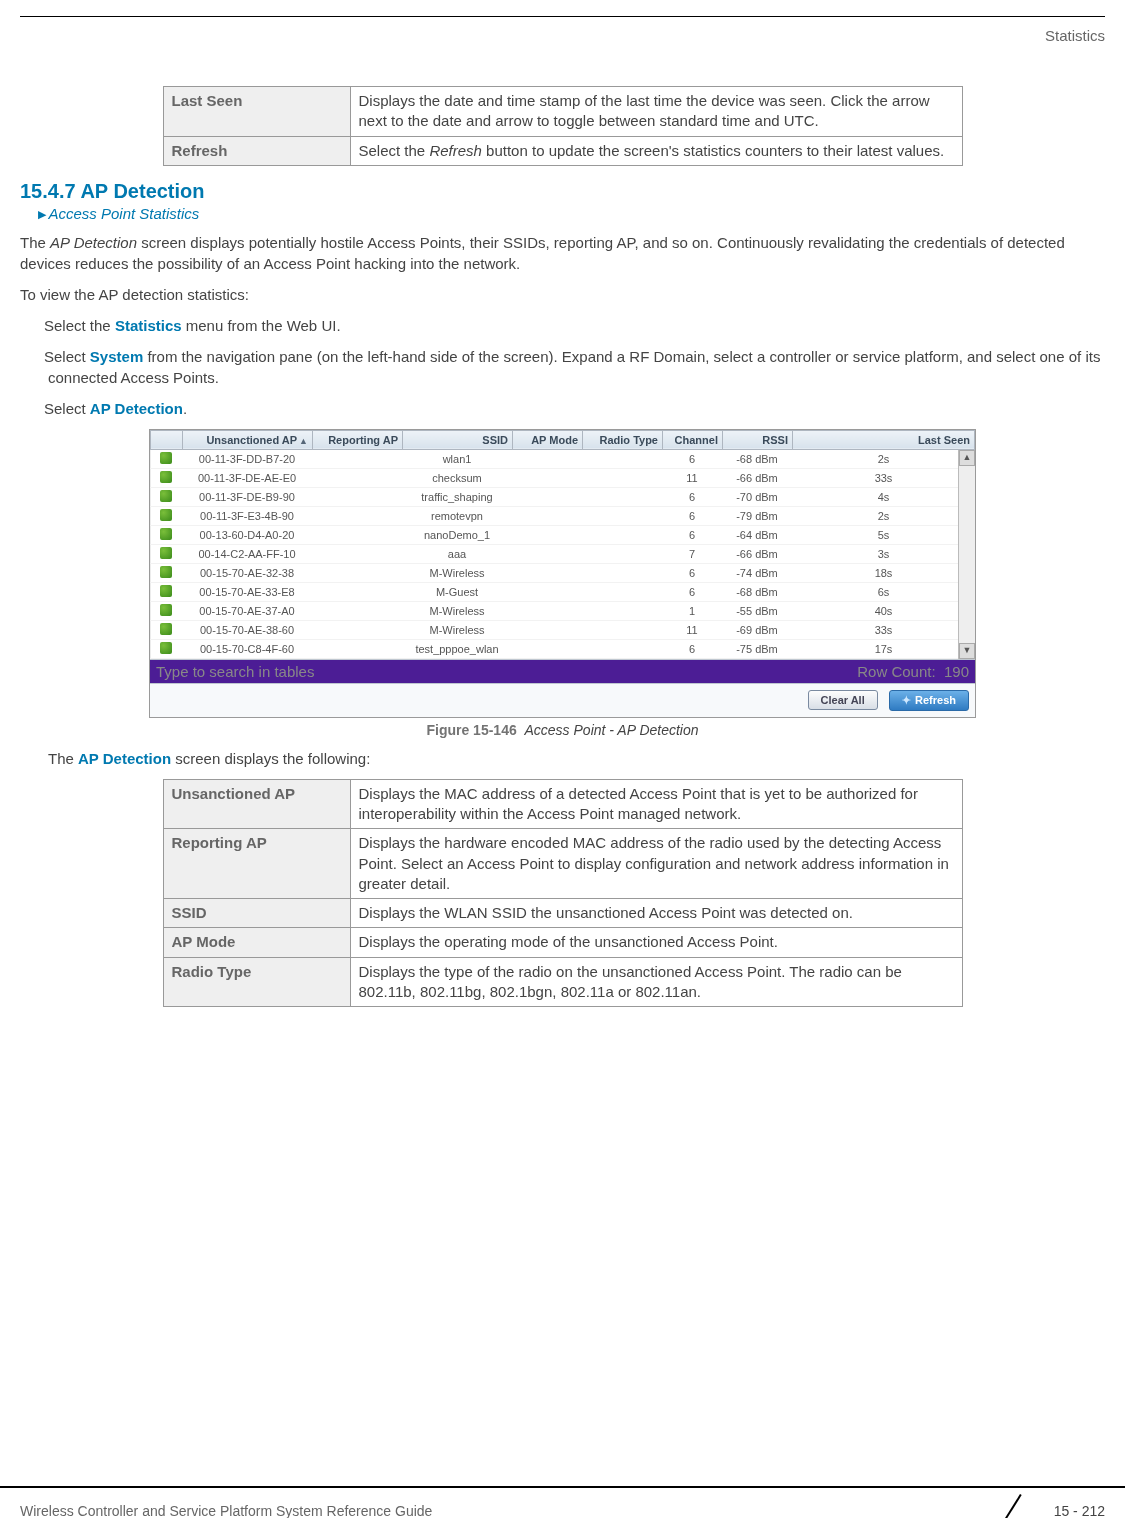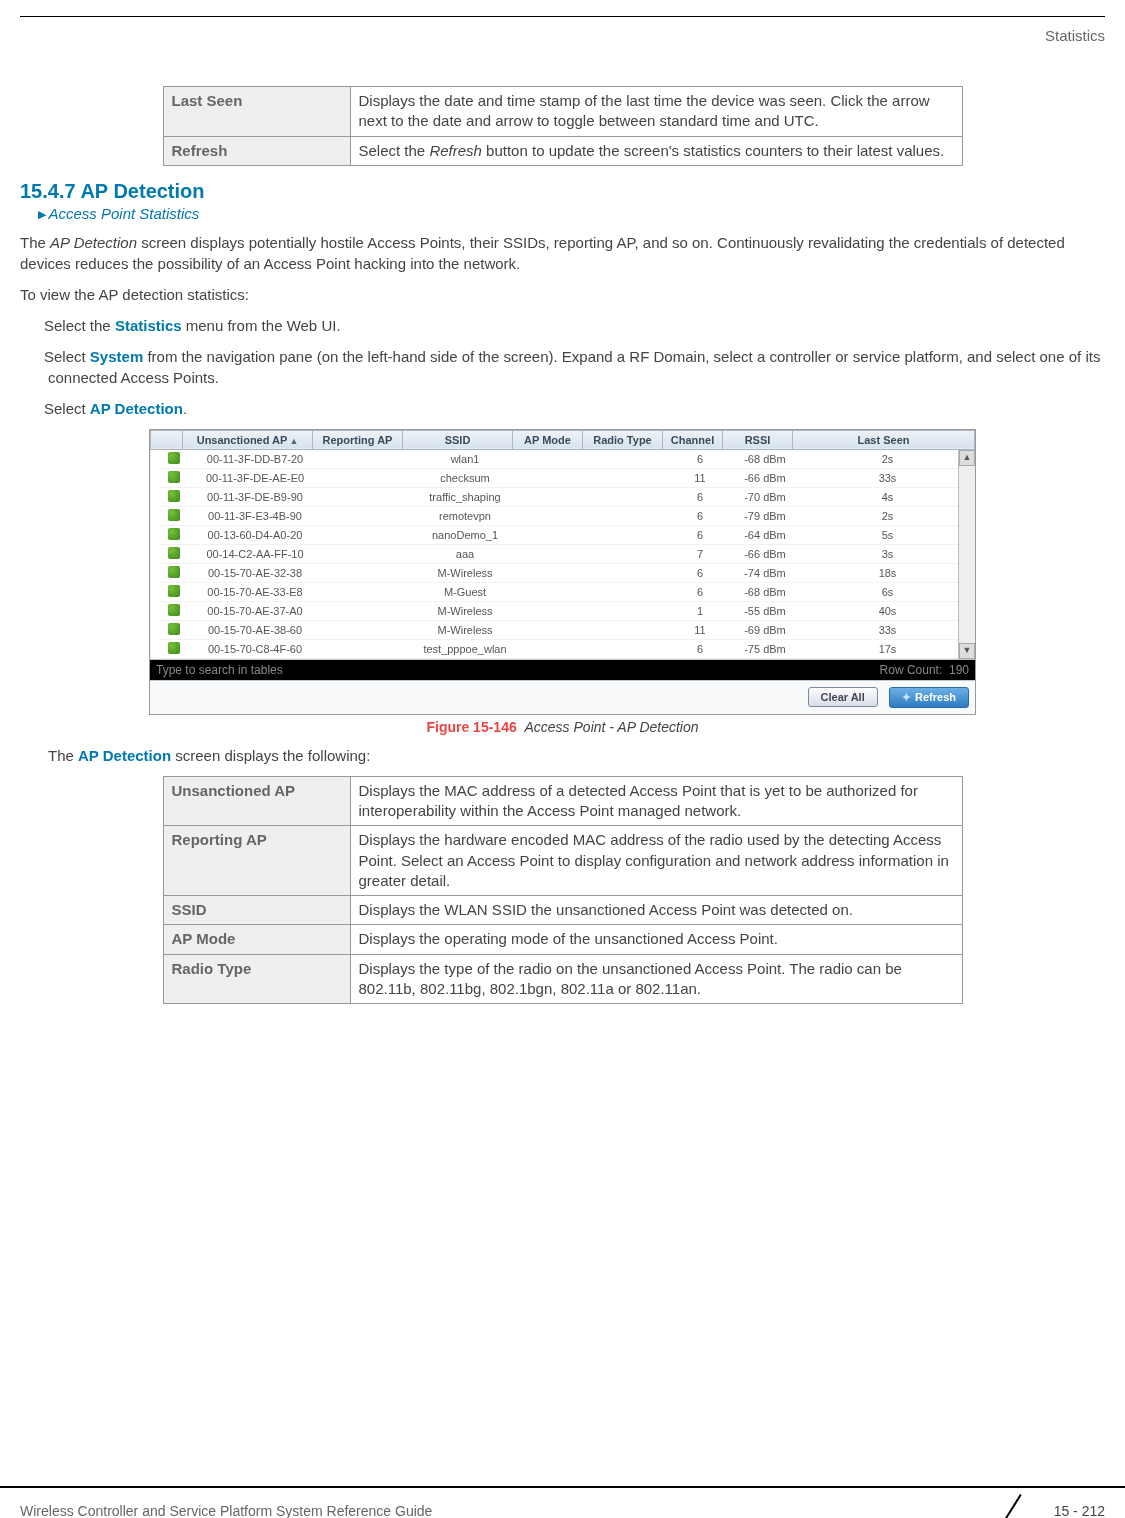--- a/index.html
+++ b/index.html
@@ -91,76 +91,76 @@
   .figure-wrap {
     text-align: center;
     margin: 6px 0 4px 0;
   }
   .figure-caption {
     text-align:center;
     font-size:14px;
     color:#444;
     margin:4px 0 6px 0;
   }
-  .figure-caption b { color:#ef4444; }
+  .figure-caption b { color:#737373; }
   .screenshot {
     margin: 0 auto;
     width: 825px;
     border: 1px solid #9a9a9a;
     font-family: Tahoma, Arial, sans-serif;
     font-size: 11px;
     color: #555;
     background: #fff;
     box-shadow: inset 0 0 0 1px #ececec;
   }
   .screenshot table { width:100%; border-collapse: collapse; table-layout: fixed; }
   .screenshot thead th {
     background: linear-gradient(#eef3f8, #d7e2ec);
     border: 1px solid #aeb6c0;
     font-weight: 700;
     color: #3a4a5a;
     padding: 3px 4px;
-    text-align: center;
+    text-align: right;
     font-size: 11px;
     white-space: nowrap;
   }
   .screenshot tbody td {
     border-bottom: 1px solid #f2f2f2;
     padding: 2px 4px;
     white-space: nowrap;
     overflow: hidden;
   }
   .screenshot .icon-cell { width: 30px; text-align:center; }
   .jigsaw {
     display:inline-block;
     width:12px; height:12px;
     background: radial-gradient(circle at 30% 30%, #7abf3a, #3a8a1a);
     border-radius: 2px;
   }
-  .grid-body { max-height: 252px; overflow:hidden; position:relative;margin-left:8px; }
+  .grid-body { max-height: 252px; overflow:hidden; position:relative; }
   .scrollbar {
     position:absolute; right:0; top:0; bottom:0; width:16px;
     background:#eee; border-left:1px solid #bbb;
   }
   .scrollbar .arrow {
     height:14px; background:#ddd; border:1px solid #aaa;
     font-size:9px; text-align:center; line-height:12px; color:#555;
   }
   .sort-ind {
     display:inline-block;
     font-size: 9px;
     margin-left:2px;
     color:#567;
   }
   .search-row {
     border-top:1px solid #bfc7d0;
     padding:3px 6px;
-    background:#000000;
+    background:#4c1d95;
     color:#888;
-    font-size:12px;
+    font-size:15px;
     display:flex;
     justify-content:space-between;
   }
   .button-row {
     border-top:1px solid #bfc7d0;
     padding:6px;
     text-align:right;
     background:#f7f9fb;
   }
   .btn {

